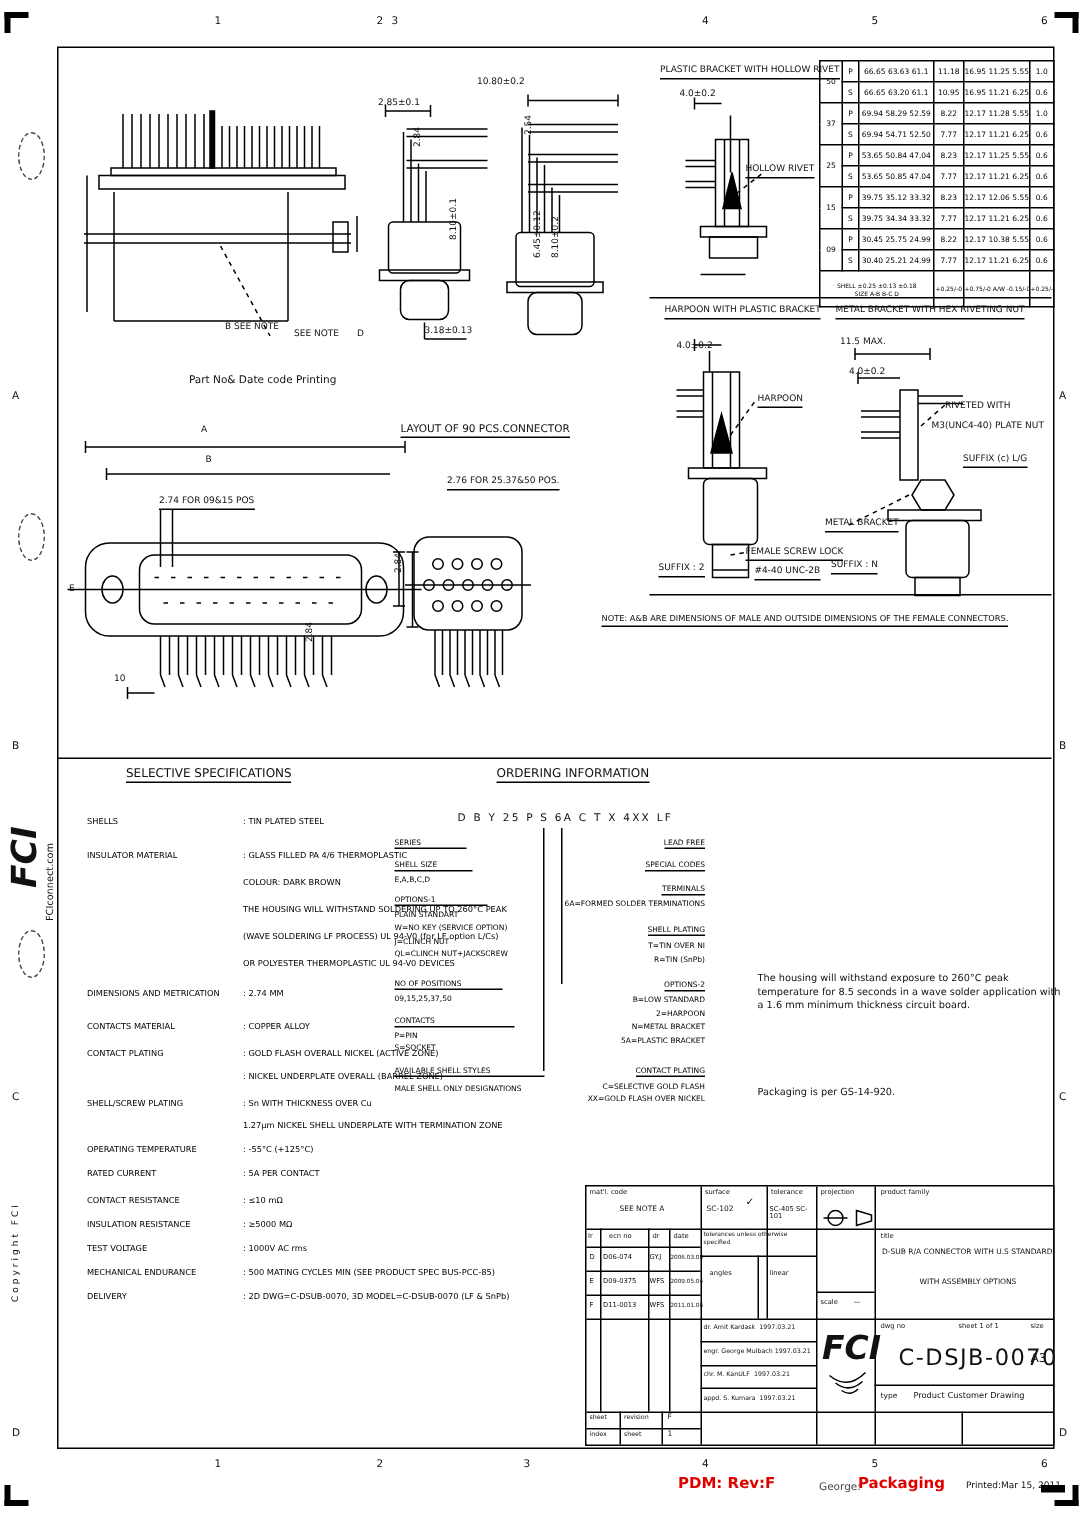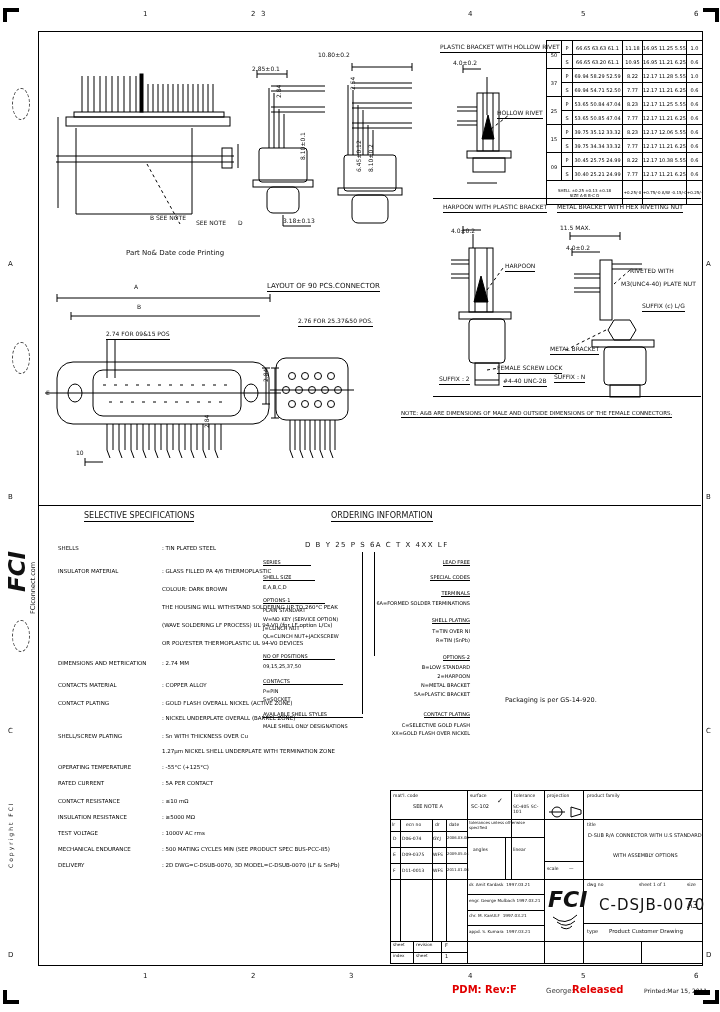--- a/index.html
+++ b/index.html
@@ -428,21 +428,22 @@
   <div class="right-col" style="top:637px">R=TIN (SnPb)</div>
   <div class="right-col" style="top:654px"><span class="og-title">OPTIONS-2</span></div>
   <div class="right-col" style="top:664px">B=LOW STANDARD</div>
   <div class="right-col" style="top:673px">2=HARPOON</div>
   <div class="right-col" style="top:682px">N=METAL BRACKET</div>
   <div class="right-col" style="top:691px">5A=PLASTIC BRACKET</div>
   <div class="right-col" style="top:711px"><span class="og-title">CONTACT PLATING</span></div>
   <div class="right-col" style="top:722px">C=SELECTIVE GOLD FLASH</div>
   <div class="right-col" style="top:730px">XX=GOLD FLASH OVER NICKEL</div>
 
-  <div class="lfp" style="left:505px;top:696px">Packaging is per GS-14-920.</div>
+  <div class="lfp" style="left:505px;top:648px;width:202px">The housing will withstand exposure to 260°C peak temperature for 8.5 seconds in a wave solder application with a 1.6 mm minimum thickness circuit board.</div>
+  <div class="lfp" style="left:505px;top:724px">Packaging is per GS-14-920.</div>
 
   <div class="box" style="left:390px;top:790px;width:311px;height:172px">
 
     <div class="line" style="left:76px;top:0;width:1px;height:172px"></div>
     <div class="line" style="left:120px;top:0;width:1px;height:88px"></div>
     <div class="line" style="left:153px;top:0;width:1px;height:172px"></div>
     <div class="line" style="left:192px;top:0;width:1px;height:172px"></div>
     <div class="line" style="left:0;top:28px;width:192px;height:1px"></div>
     <div class="line" style="left:192px;top:28px;width:119px;height:1px"></div>
     <div class="line" style="left:0;top:88px;width:311px;height:1px"></div>
@@ -534,17 +535,17 @@
     <div class="t" style="left:2px;top:152px;font-size:4.2px">sheet</div>
     <div class="t" style="left:2px;top:163px;font-size:4.2px">index</div>
     <div class="t" style="left:25px;top:152px;font-size:4.2px">revision</div>
     <div class="t" style="left:25px;top:163px;font-size:4.2px">sheet</div>
     <div class="t t5" style="left:54px;top:152px">F</div>
     <div class="t t5" style="left:54px;top:163px">1</div>
   </div>
 
   <div class="t red" style="left:452px;top:984px;font-size:10px">PDM: Rev:F</div>
   <div class="t" style="left:546px;top:987px;font-size:7px;color:#444">George:</div>
-  <div class="t red" style="left:572px;top:984px;font-size:10px">Released</div>
+  <div class="t red" style="left:572px;top:984px;font-size:10px">Packaging</div>
   <div class="t" style="left:644px;top:988px;font-size:6px">Printed:Mar 15, 2011</div>
   <div class="line" style="left:694px;top:990px;width:16px;height:5px"></div>
 
 </div>
 
 </body></html>

